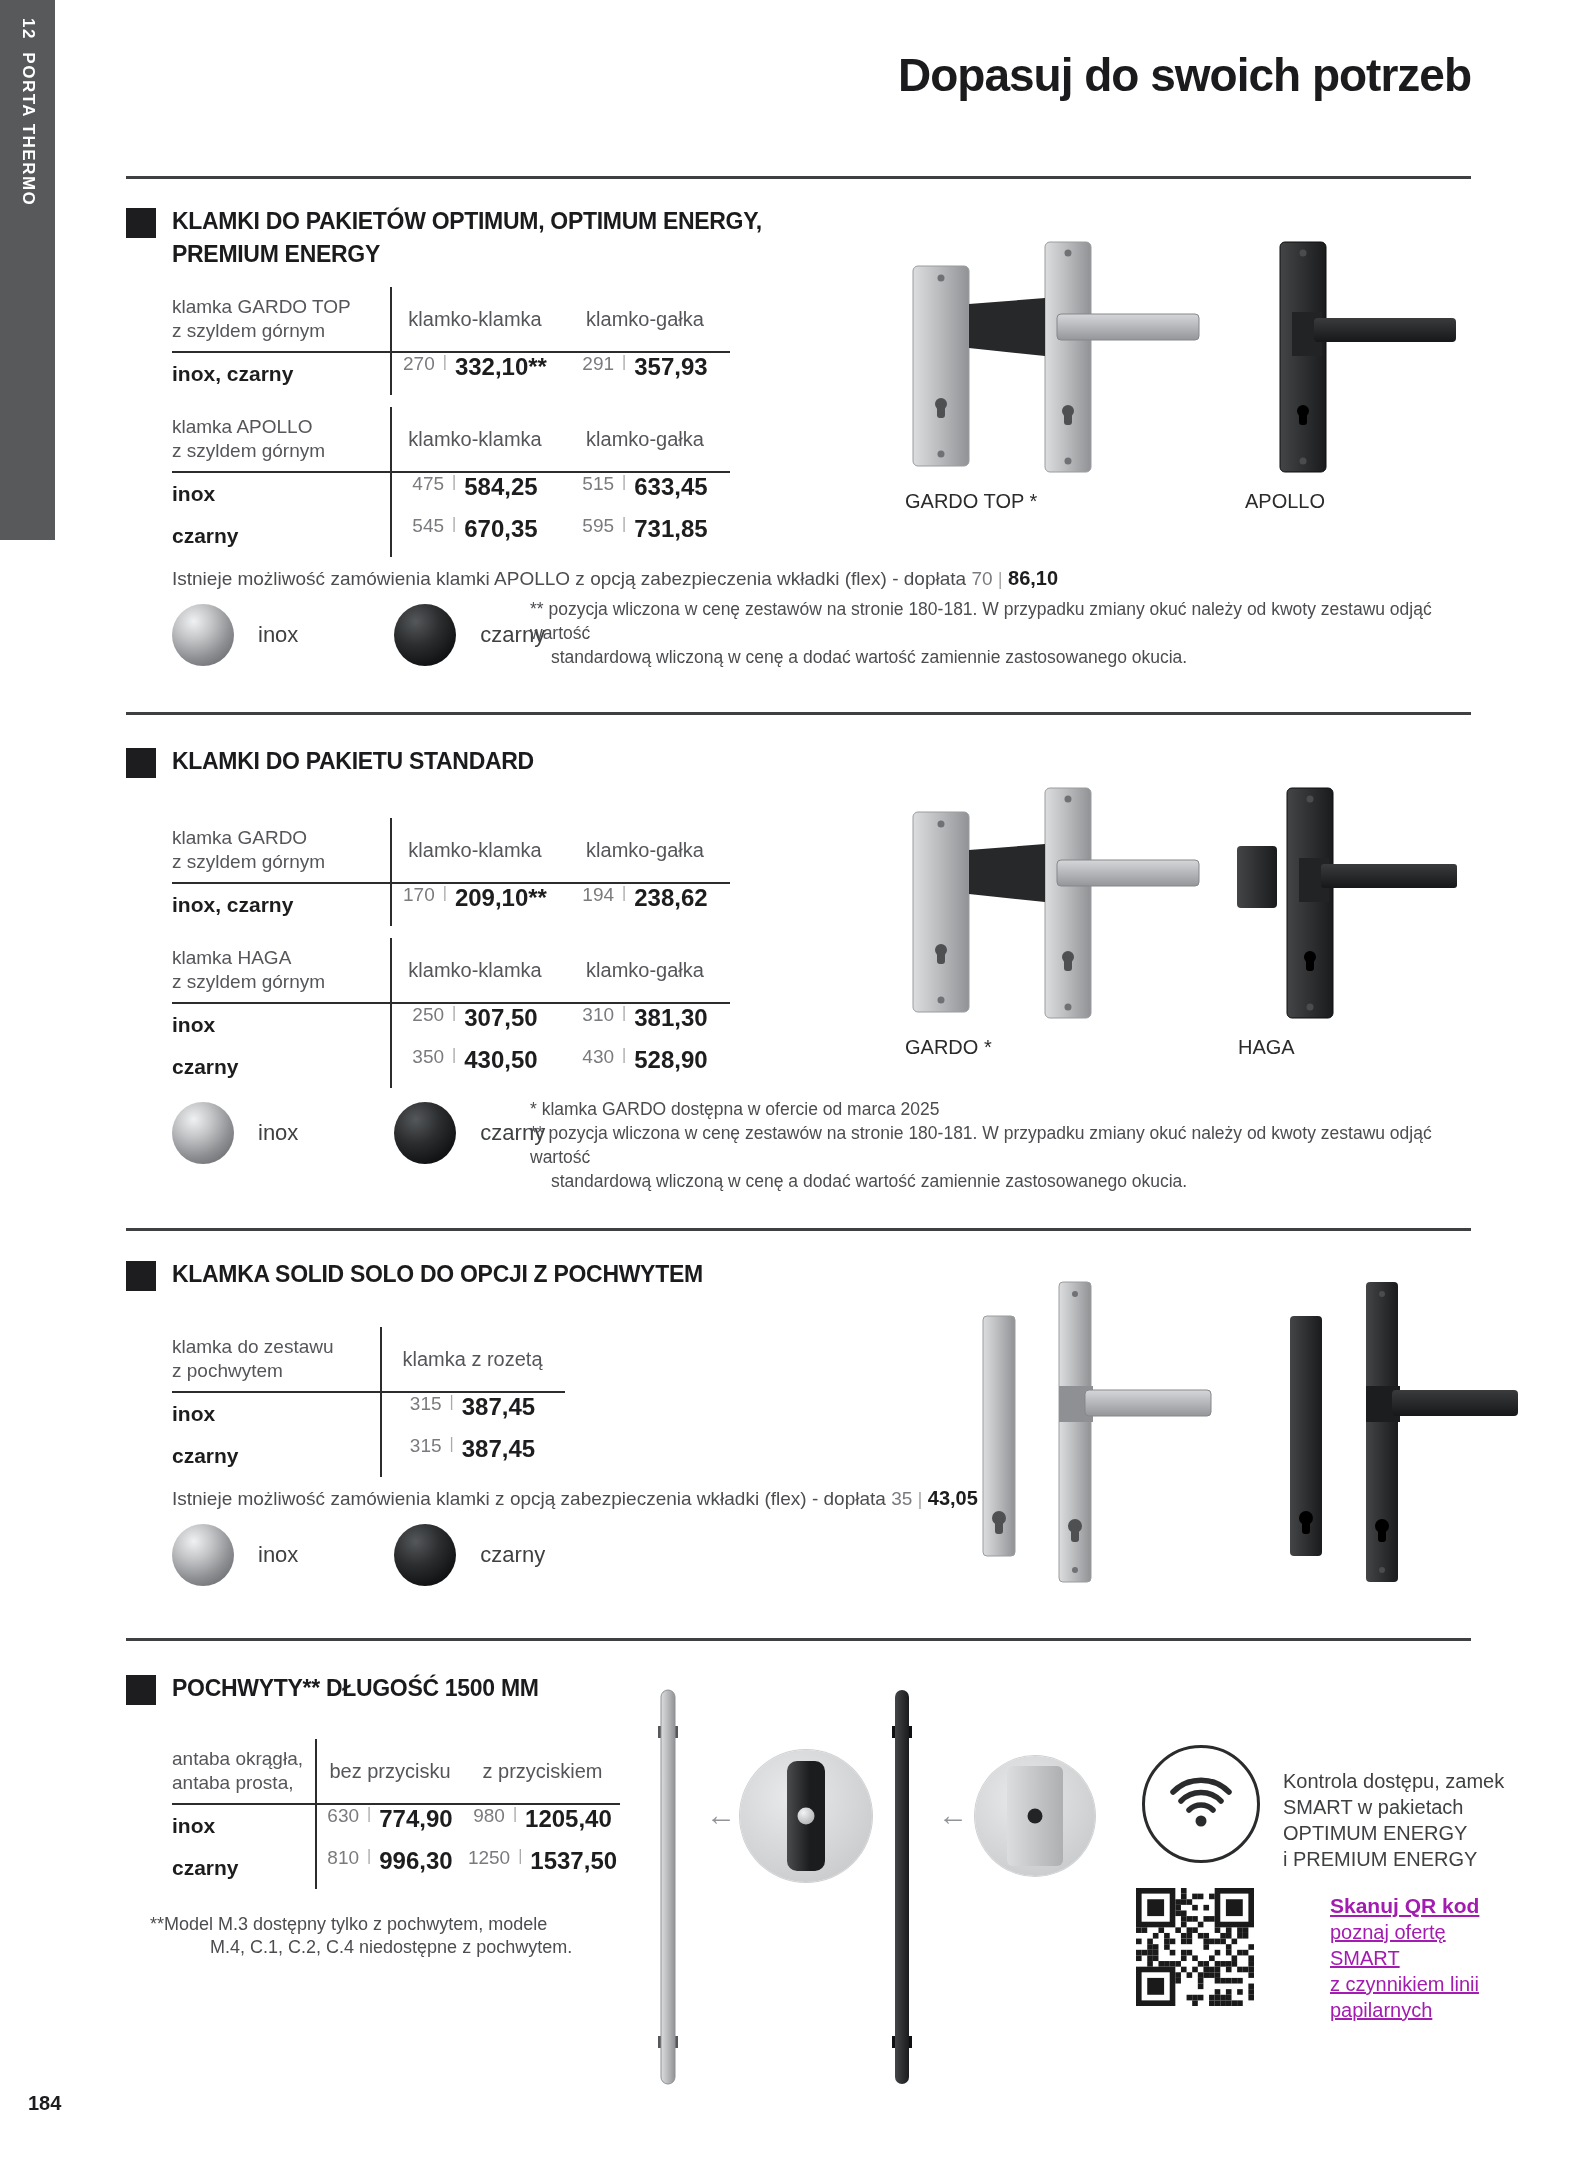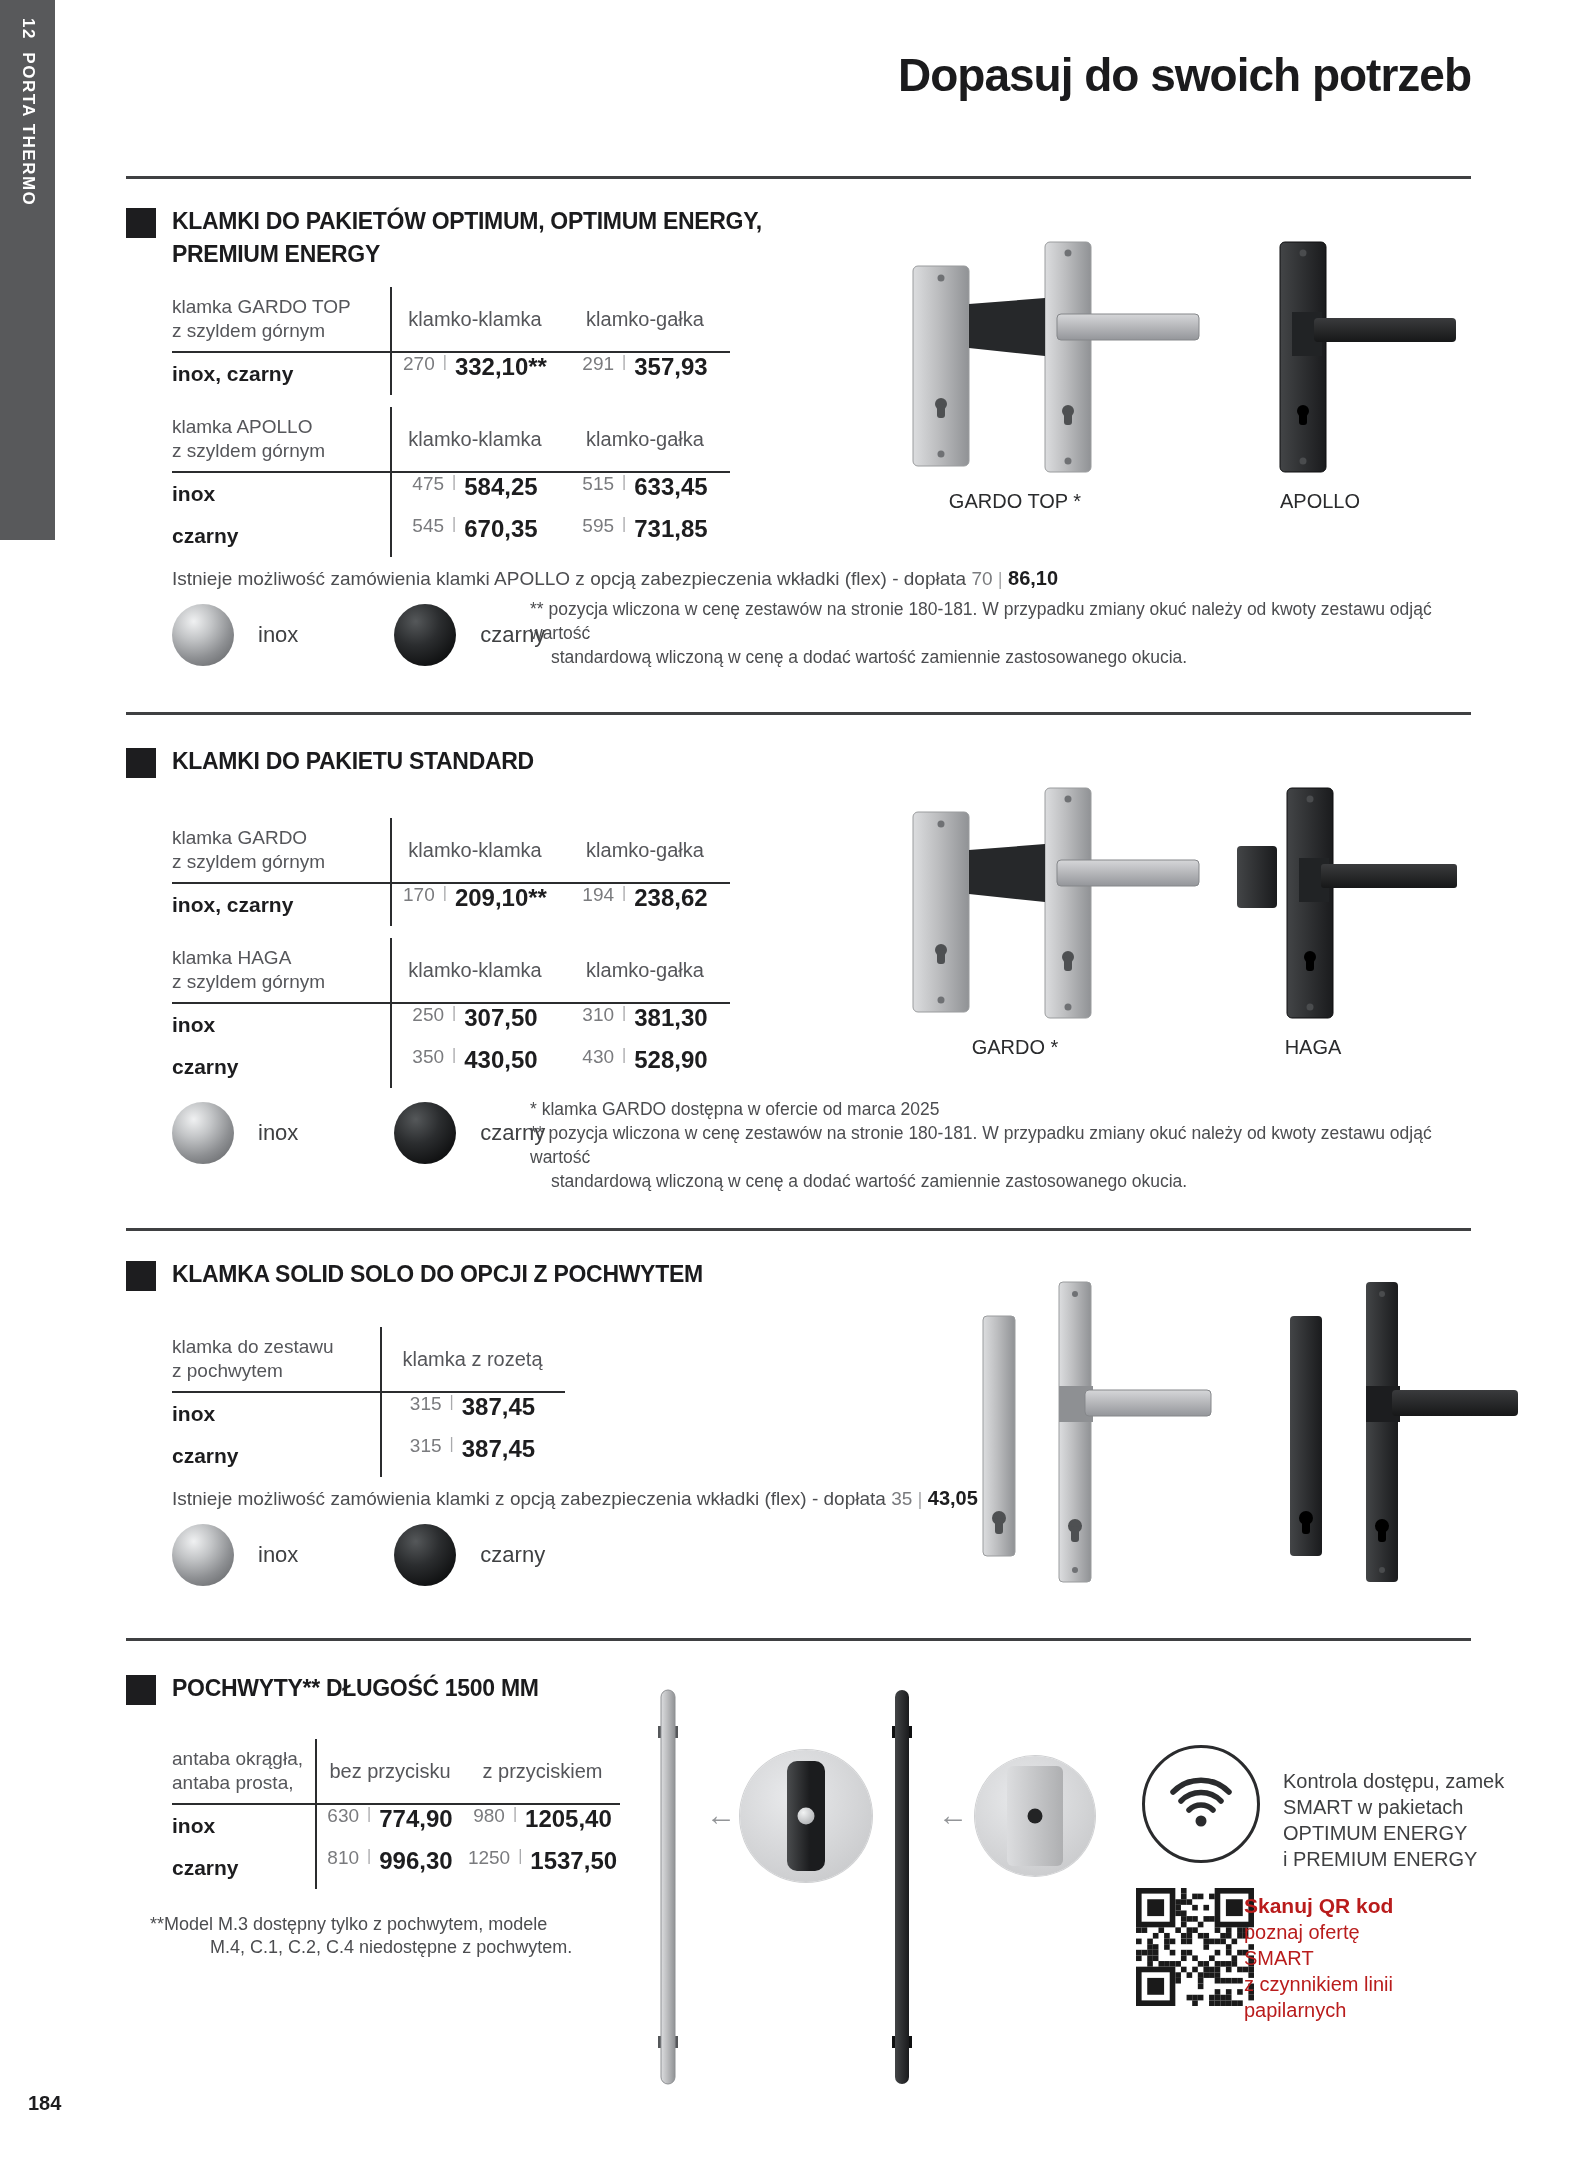--- a/index.html
+++ b/index.html
@@ -56,37 +56,37 @@
   .gap2{margin-left:96px;}
   .footnotes{position:absolute;left:404px;font-size:17.5px;color:#4c4d50;line-height:24px;width:940px;}
   .fn-indent{padding-left:21px;}
   .sec1 .footnotes{top:392px}.sec2 .footnotes{top:352px}
 
   .sec4-fn{margin:24px 0 0 24px;font-size:18px;color:#4c4d50;line-height:23px;}
   .sec4-fn .l2{padding-left:60px;}
 
   
   .prod{position:absolute;}
-  .img-label{position:absolute;font-size:20px;color:#2a2b2d;text-align:center;}
+  .img-label{position:absolute;font-size:20px;color:#2a2b2d;text-align:left;}
   .arrow{position:absolute;font-size:30px;color:#939598;}
   .inset{position:absolute;border-radius:50%;background:radial-gradient(circle at 40% 35%, #e9eaec 0%, #d2d3d5 60%, #c2c3c5 100%);
          box-shadow:0 0 0 1px #cfd0d2;}
   .inset .seg{position:absolute;left:50%;top:8%;transform:translateX(-50%);height:84%;border-radius:10px;}
   .inset1 .seg{width:38px;background:linear-gradient(90deg,#4a4c4e,#1b1c1e 60%);}
   .inset2 .seg{width:56px;border-radius:6px;background:linear-gradient(90deg,#dcdddf,#aeafb1);}
   .inset .btn{position:absolute;left:50%;top:50%;transform:translate(-50%,-50%);border-radius:50%;}
   .inset1 .btn{width:17px;height:17px;background:radial-gradient(circle at 35% 30%,#f2f3f4,#9fa1a4);}
   .inset2 .btn{width:15px;height:15px;background:#232425;}
 
   
   .wifi-circle{position:absolute;left:1142px;top:1745px;width:118px;height:118px;border:3px solid #2a2b2d;
         border-radius:50%;box-sizing:border-box;display:flex;align-items:center;justify-content:center;}
   .smart-lines{position:absolute;left:1283px;top:1768px;font-size:20px;line-height:26px;color:#3f4042;}
   .qr-box{position:absolute;left:1136px;top:1888px;width:118px;height:118px;}
-  .qr-lines{position:absolute;left:1244px;top:1893px;font-size:20px;line-height:26px;color:#b91c1c;}
+  .qr-lines{position:absolute;left:1330px;top:1893px;font-size:20px;line-height:26px;color:#a21caf;text-decoration:underline;}
   .qr-lines .qt{font-weight:bold;font-size:21px;}
 
   .pagenum{position:absolute;left:28px;top:2092px;font-size:20px;font-weight:bold;color:#1d1d1f;}
   .defs-holder{position:absolute;width:0;height:0;overflow:hidden;}
 </style>
 </head>
 <body>
 
 <div class="defs-holder">
 <svg width="0" height="0">

